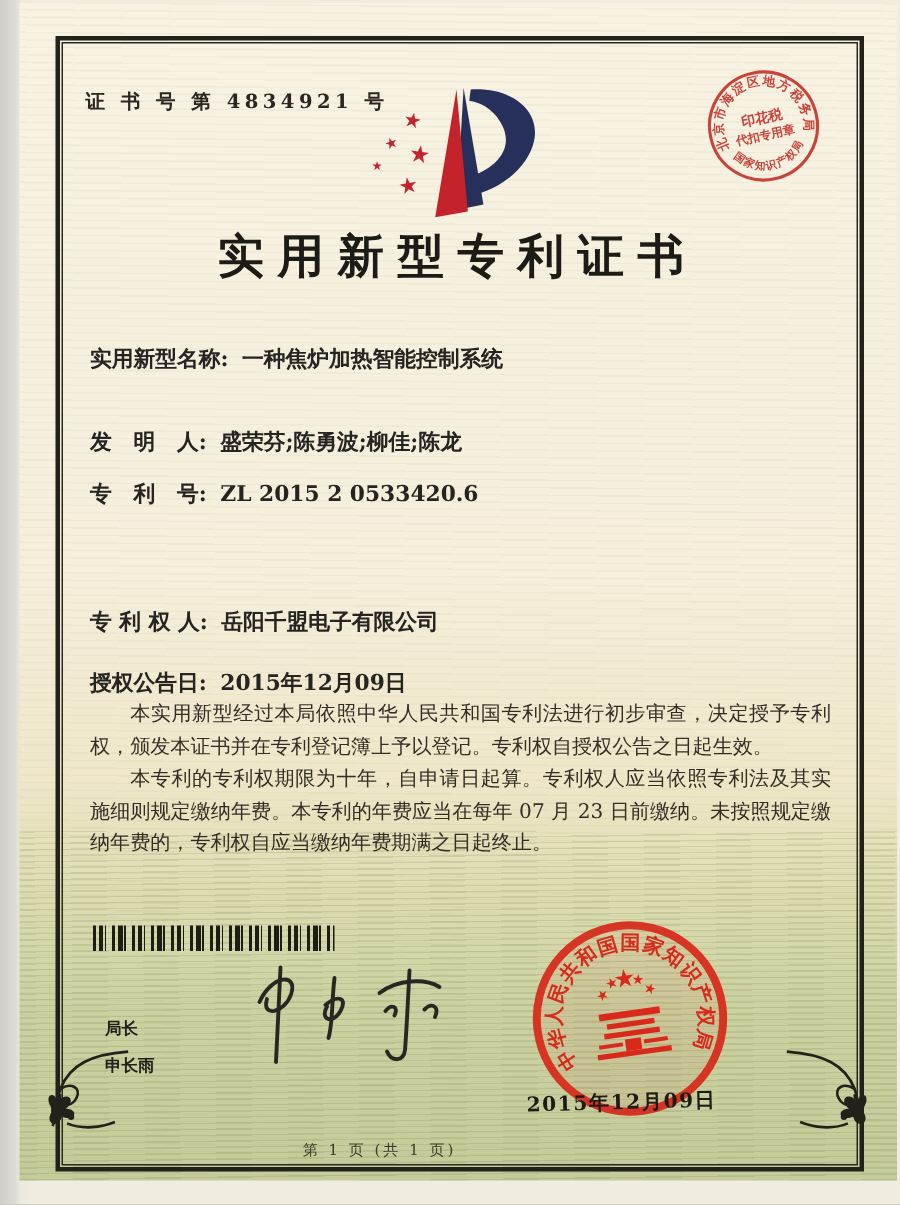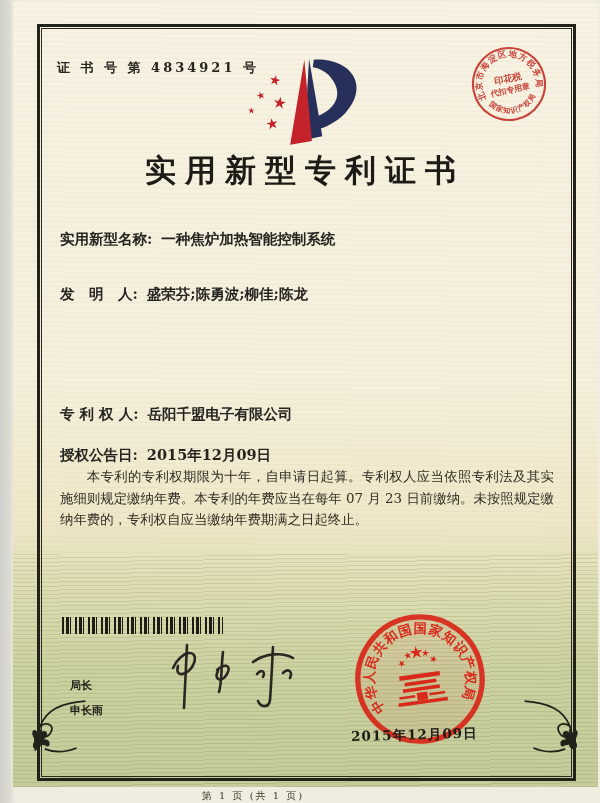--- a/index.html
+++ b/index.html
@@ -33,21 +33,21 @@
     background:repeating-linear-gradient(90deg,#1d1c15 0 2px,transparent 2px 4px,#1d1c15 4px 7px,transparent 7px 8px,#1d1c15 8px 9px,transparent 9px 13px);}
   .official{position:absolute;left:57px;top:676px;font-size:11px;font-weight:700;color:#23211a;}
   .official .line2{margin-top:10px;}
   .signature{position:absolute;left:148px;top:636px;width:160px;height:92px;}
   .seal{position:absolute;left:336px;top:606px;width:142px;height:142px;}
   .seal-date{position:absolute;left:338px;top:724px;width:150px;font-size:13.5px;font-weight:700;
     color:#1d1b14;letter-spacing:1px;transform:rotate(-1.5deg);}
   .corner{position:absolute;width:62px;height:62px;}
   .corner.bl{left:14px;top:692px;}
   .corner.br{left:508px;top:692px;transform:scaleX(-1);}
-  .footer{position:absolute;left:110px;top:787px;width:260px;text-align:center;
+  .footer{position:absolute;left:110px;top:758px;width:260px;text-align:center;
     font-size:10px;color:#3d3c28;letter-spacing:2px;}
 </style>
 </head>
 <body>
 
 <div class="photo">
   <div class="paper">
     <div class="waves-light"></div>
     <div class="waves-green"></div>
     <div class="frame">
@@ -89,28 +89,32 @@
       </svg>
 
       <div class="title">实用新型专利证书</div>
 
       <div class="field" style="top:228px">
         <span class="f-label">实用新型名称:</span><span class="f-value">一种焦炉加热智能控制系统</span>
       </div>
       <div class="field" style="top:283px">
         <span class="f-label">发　明　人:</span><span class="f-value">盛荣芬;陈勇波;柳佳;陈龙</span>
       </div>
+      <div class="field" style="top:318px">
+        <span class="f-label">专　利　号:</span><span class="f-value">ZL 2015 2 0533420.6</span>
+      </div>
       <div class="field" style="top:403px">
         <span class="f-label">专 利 权 人:</span><span class="f-value">岳阳千盟电子有限公司</span>
       </div>
       <div class="field" style="top:444px">
         <span class="f-label">授权公告日:</span><span class="f-value">2015年12月09日</span>
       </div>
 
       <div class="paras">
+        <p>本实用新型经过本局依照中华人民共和国专利法进行初步审查，决定授予专利权，颁发本证书并在专利登记簿上予以登记。专利权自授权公告之日起生效。</p>
         <p>本专利的专利权期限为十年，自申请日起算。专利权人应当依照专利法及其实施细则规定缴纳年费。本专利的年费应当在每年 07 月 23 日前缴纳。未按照规定缴纳年费的，专利权自应当缴纳年费期满之日起终止。</p>
       </div>
 
       <div class="barcode"></div>
 
       <div class="official">
         <div class="line1">局长</div>
         <div class="line2">申长雨</div>
       </div>
 

